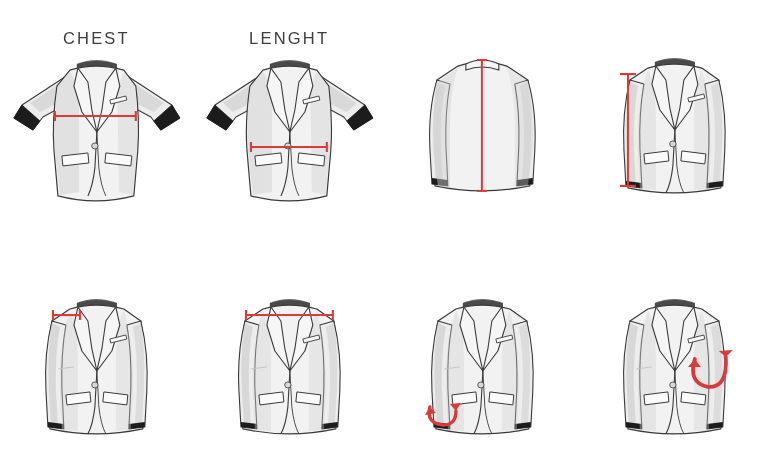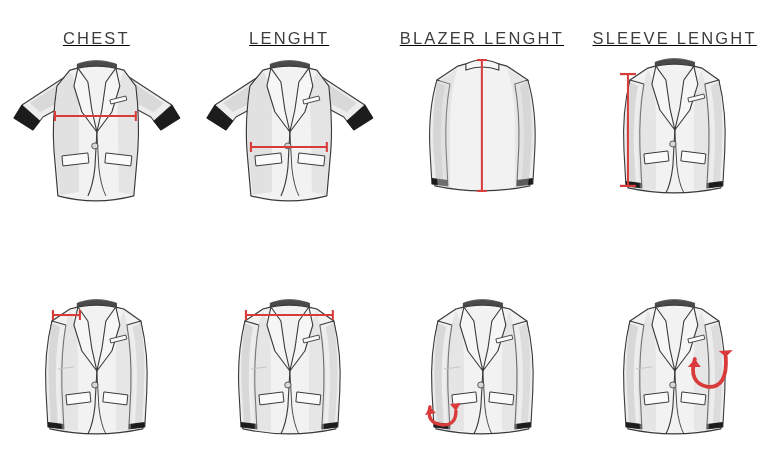--- a/index.html
+++ b/index.html
@@ -12,21 +12,20 @@
     width: 771px;
     height: 450px;
     overflow: hidden;
     font-family: "Liberation Sans", sans-serif;
   }
   #guide {
     width: 771px;
     height: 450px;
     position: relative;
     background: #ffffff;
-    text-decoration: underline;
   }
   .grid {
     display: grid;
     grid-template-columns: repeat(4, 1fr);
     grid-template-rows: repeat(2, 225px);
     width: 771px;
     height: 450px;
   }
   .cell {
     position: relative;
@@ -138,21 +137,20 @@
               <line x1="58" y1="147" x2="134" y2="147" stroke="#d93a3a" stroke-width="2.1"></line>
               <line x1="58" y1="142" x2="58" y2="152" stroke="#d93a3a" stroke-width="2.1"></line>
               <line x1="134" y1="142" x2="134" y2="152" stroke="#d93a3a" stroke-width="2.1"></line>
             </g>
           </g>
         </svg>
       </div>
     </div>
 
     <div class="cell row1">
-      <div class="cell-label">BLAZER LENGHT</div>
       <div class="art">
         <svg viewBox="0 0 193 225" xmlns="http://www.w3.org/2000/svg">
           <g>
 
             <path d="M72 66 Q96 58 121 66 L142 80 Q150 120 148 150 L144 186 Q96 196 49 186 L45 150 Q43 120 51 80 Z" fill="#f2f2f2" stroke="#3a3a3a" stroke-width="1.2" stroke-linejoin="round"></path>
 
             <path d="M80 64 Q96 56 113 64 L113 70 Q96 64 80 70 Z" fill="#f6f6f6" stroke="#3a3a3a" stroke-width="1.1"></path>
 
             <path d="M51 80 Q42 110 44 150 L46 184 L62 186 L60 146 Q59 112 64 84 Z" fill="#ededed" stroke="#3a3a3a" stroke-width="1.1" stroke-linejoin="round"></path>
             <path d="M51 82 Q46 112 48 150 L50 182 L57 183 L55 148 Q54 112 59 86 Z" fill="#c4c4c4" opacity="0.55"></path>
@@ -171,21 +169,20 @@
               <line x1="96" y1="60" x2="96" y2="191" stroke="#d93a3a" stroke-width="2"></line>
               <line x1="91" y1="60" x2="101" y2="60" stroke="#d93a3a" stroke-width="2"></line>
               <line x1="91" y1="191" x2="101" y2="191" stroke="#d93a3a" stroke-width="2"></line>
             </g>
           </g>
         </svg>
       </div>
     </div>
 
     <div class="cell row1">
-      <div class="cell-label">SLEEVE LENGHT</div>
       <div class="art">
         <svg viewBox="0 0 193 225" xmlns="http://www.w3.org/2000/svg">
           <g>
             <path d="M77 62 Q96 54 117 62 L117 94 Q96 102 77 94 Z" fill="#6e6e6e"></path>
             <path d="M77 62 Q96 56 117 62 L117 72 Q96 78 77 72 Z" fill="#4a4a4a"></path>
             <path d="M70 68 Q96 60 124 68 L141 80 Q148 118 146 150 L143 188 Q96 198 50 188 L47 150 Q45 118 52 80 Z" fill="#f2f2f2" stroke="#3a3a3a" stroke-width="1.2" stroke-linejoin="round"></path>
             <path d="M52 80 Q44 112 46 150 L48 186 L64 188 L62 148 Q61 112 66 84 Z" fill="#ededed" stroke="#3a3a3a" stroke-width="1.1" stroke-linejoin="round"></path>
             <path d="M52 82 Q47 112 49 150 L51 184 L58 185 L56 150 Q55 112 60 86 Z" fill="#c4c4c4" opacity="0.5"></path>
             <path d="M48 181 L64 183 L64 188 L48 186 Z" fill="#1c1c1c"></path>
             <path d="M141 80 Q149 112 147 150 L145 186 L129 188 L131 148 Q132 112 127 84 Z" fill="#ededed" stroke="#3a3a3a" stroke-width="1.1" stroke-linejoin="round"></path>

